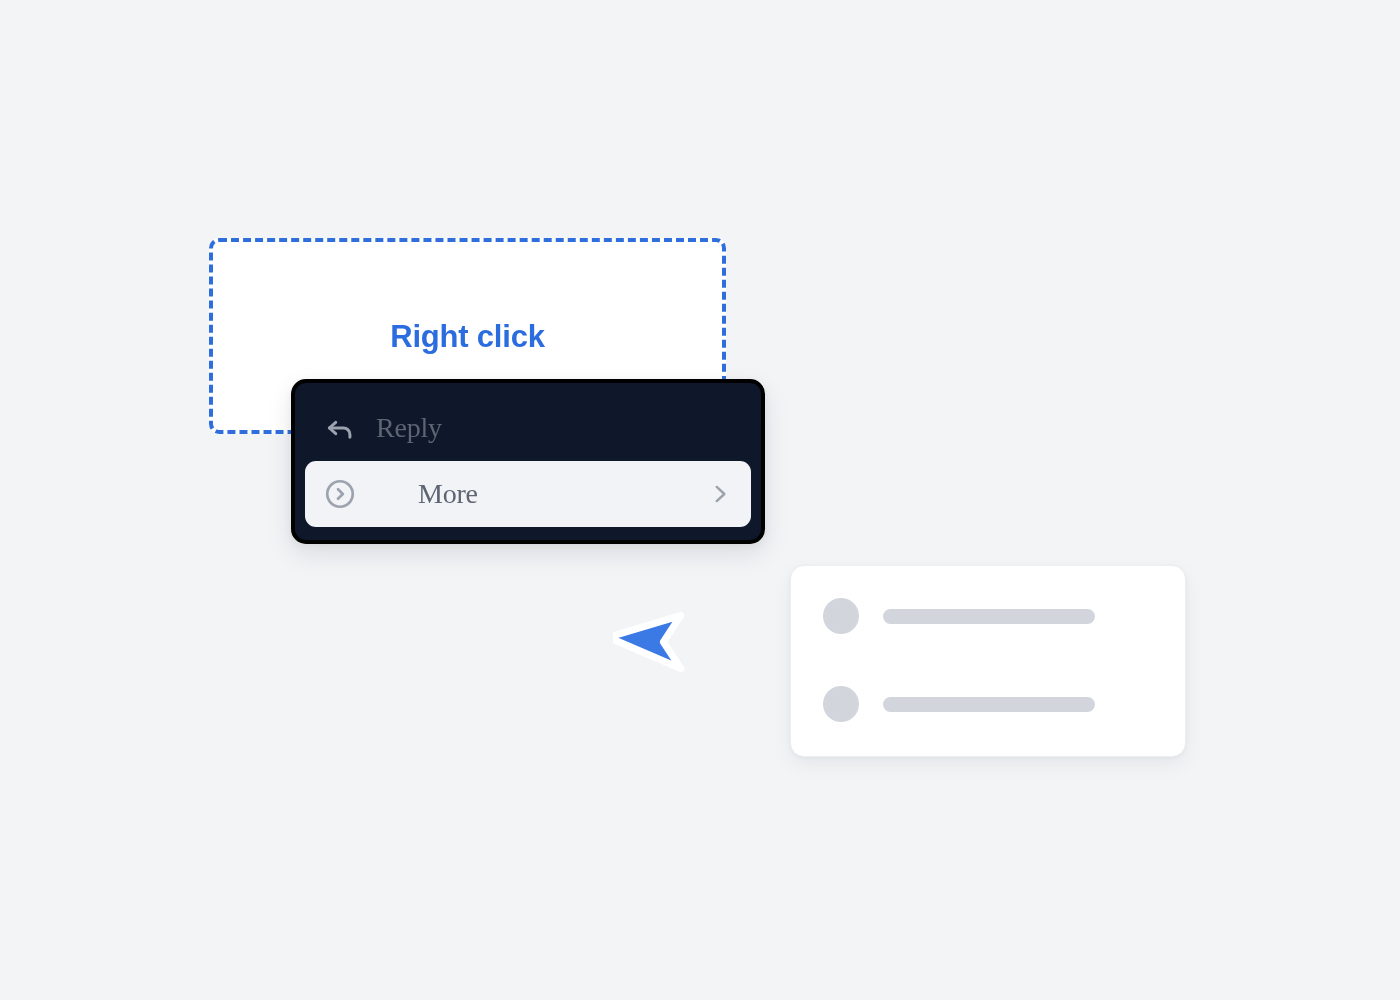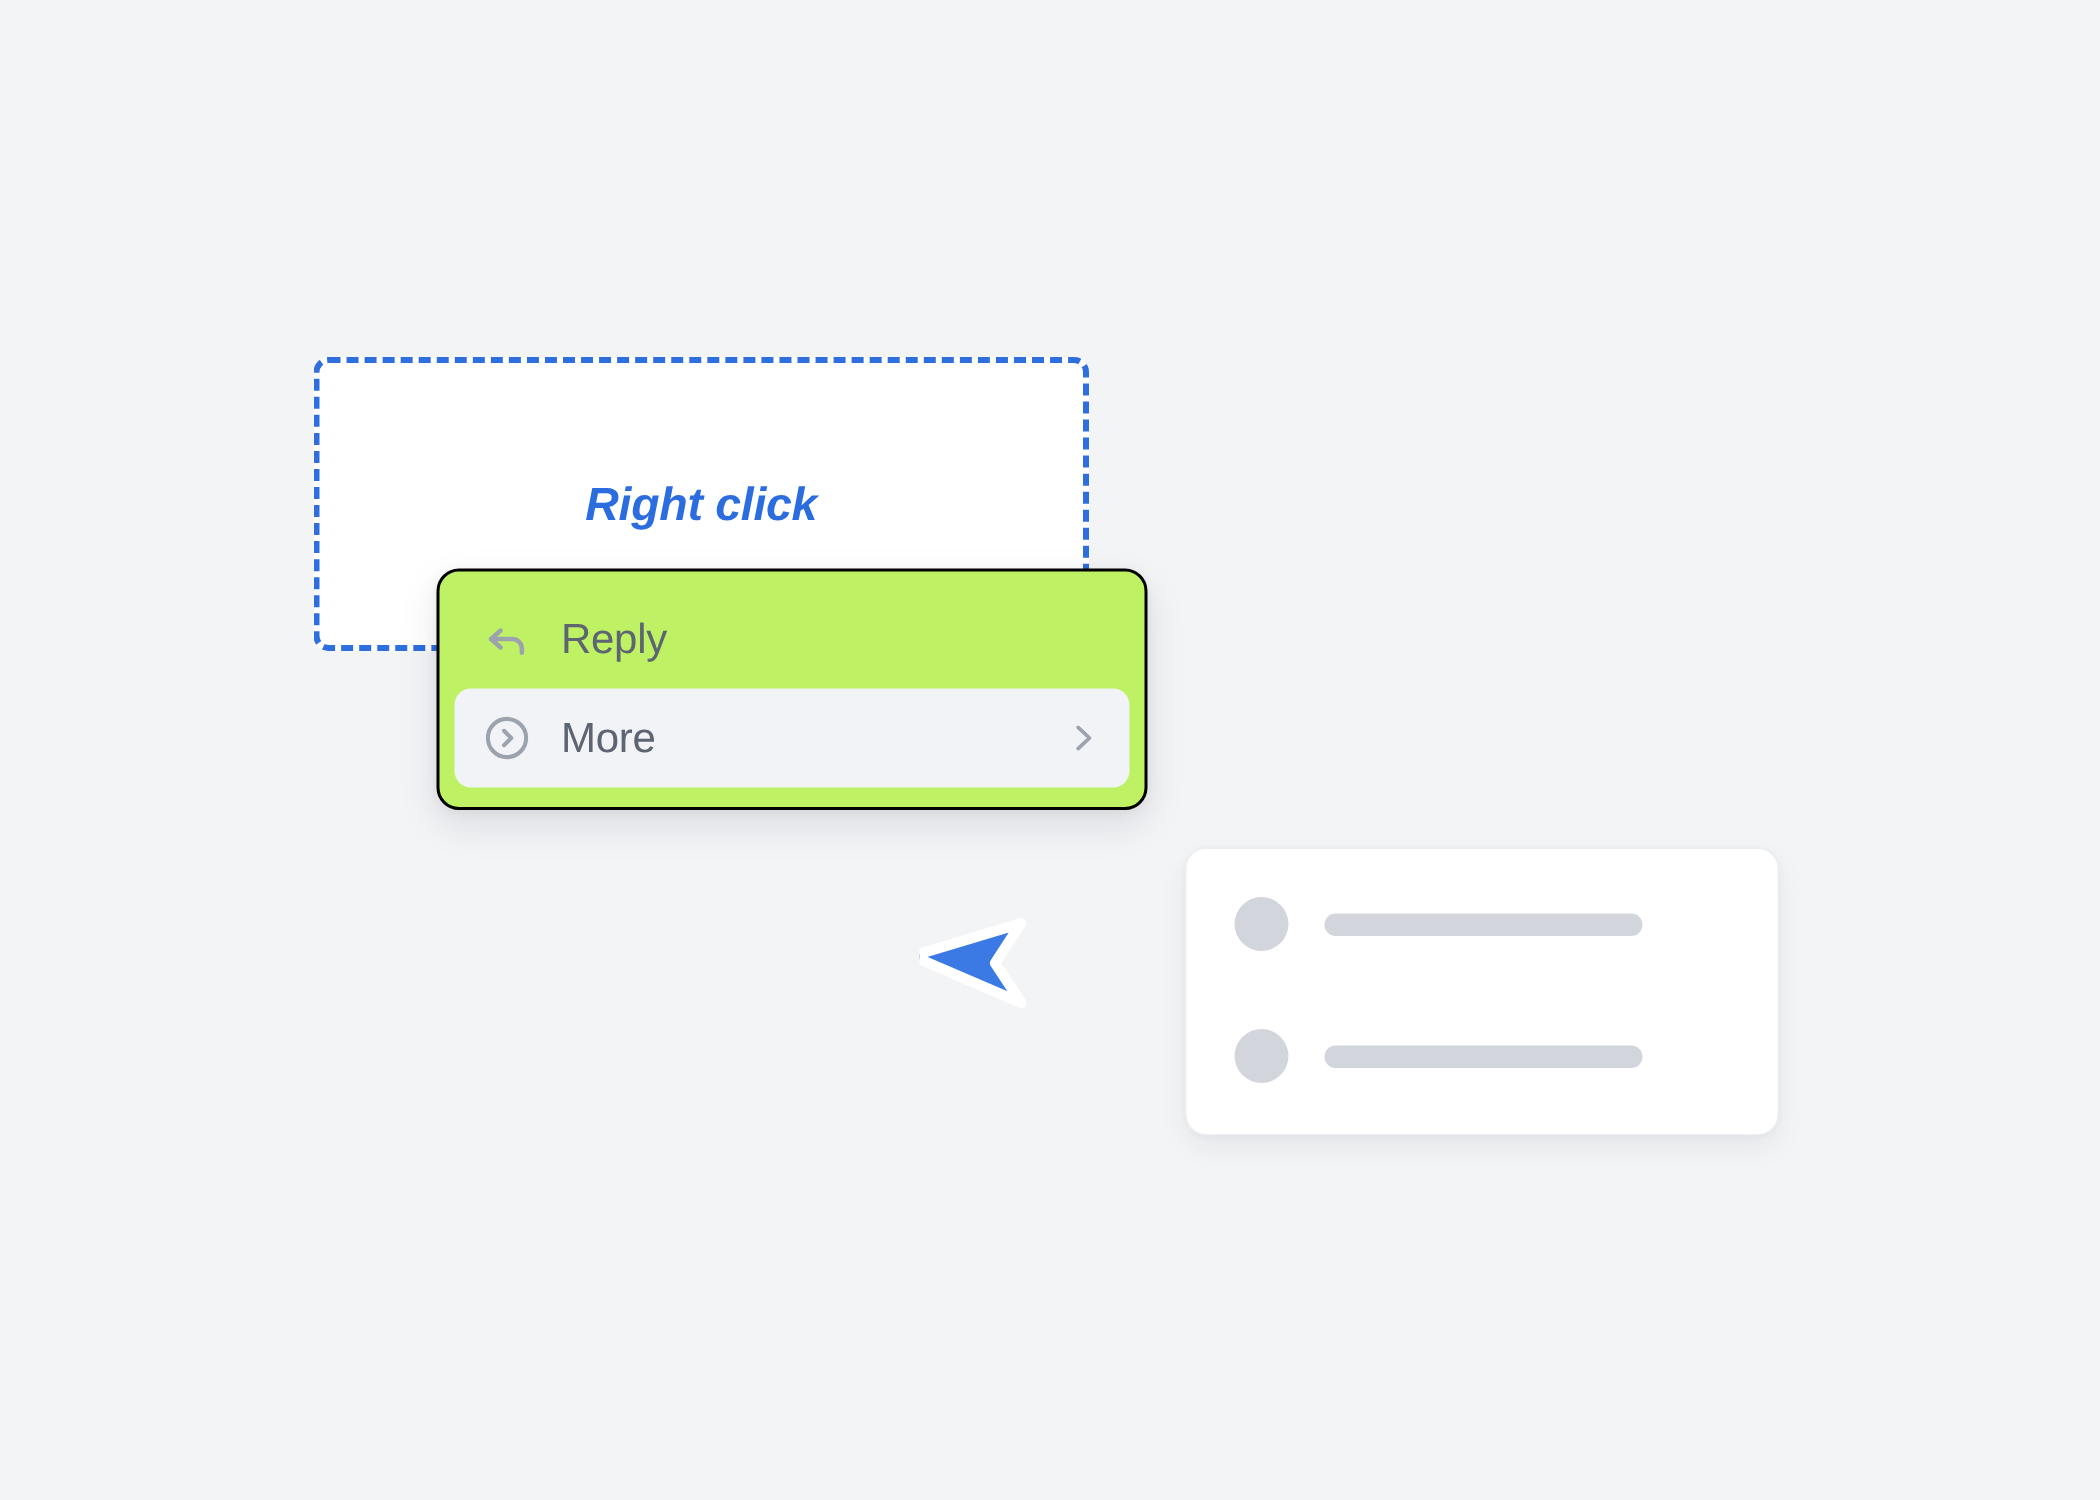--- a/index.html
+++ b/index.html
@@ -26,21 +26,20 @@
   .dropzone {
     position: absolute;
     left: 209px;
     top: 238px;
     width: 517px;
     height: 196px;
     background: #ffffff;
     border: 4px dashed #2e6fdd;
     border-radius: 10px;
     box-sizing: border-box;
-    font-style: italic;
   }
   .dropzone-label {
     position: absolute;
     left: 0;
     right: 0;
     top: 50%;
     transform: translateY(-50%);
     text-align: center;
     color: #2b6cdf;
     font-size: 31px;
@@ -50,39 +49,41 @@
     user-select: none;
   }
 
   
   .context-menu {
     position: absolute;
     left: 291px;
     top: 379px;
     width: 474px;
     padding: 12px 10px 13px 10px;
-    background: #bef264;
+    background: #0f172a;
     border-radius: 15px;
     box-sizing: border-box;
-    border: 2px solid #000000;
+    border: 4px solid #000000;
     box-shadow: 0 10px 26px rgba(17, 24, 39, 0.10),
                 0 2px 8px rgba(17, 24, 39, 0.05);
+    font-family: Liberation Serif, serif;
   }
   .menu-item {
     display: flex;
     align-items: center;
     height: 66px;
     padding: 0 18px 0 16px;
     border-radius: 11px;
     box-sizing: border-box;
     cursor: default;
     position: relative;
   }
   .menu-item.is-active {
     background: #f1f3f6;
+    gap: 42px;
   }
   .menu-icon {
     width: 38px;
     height: 38px;
     flex: 0 0 38px;
     display: flex;
     align-items: center;
     justify-content: center;
     color: #9ca3af;
   }

